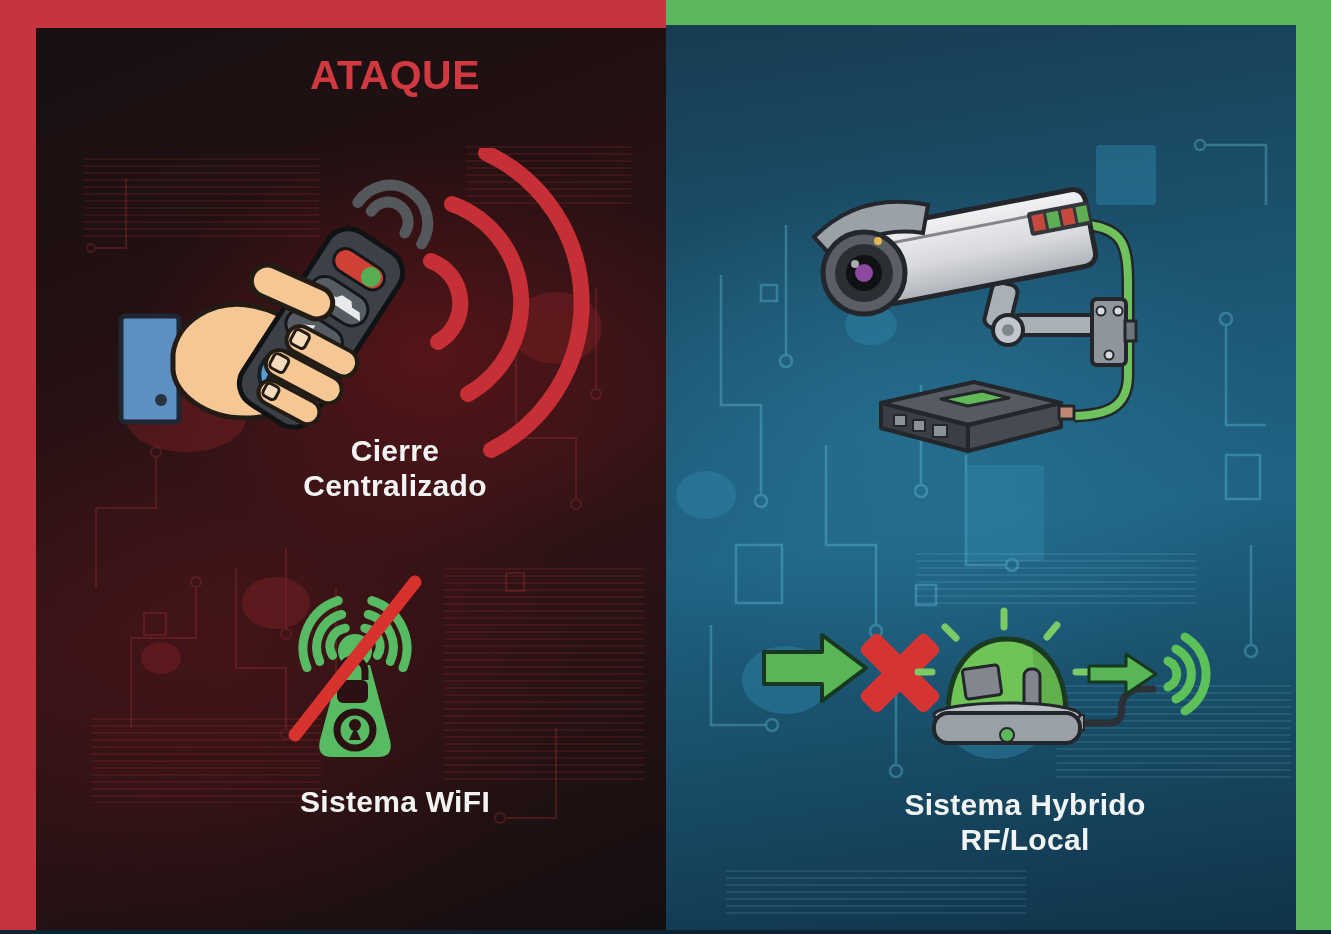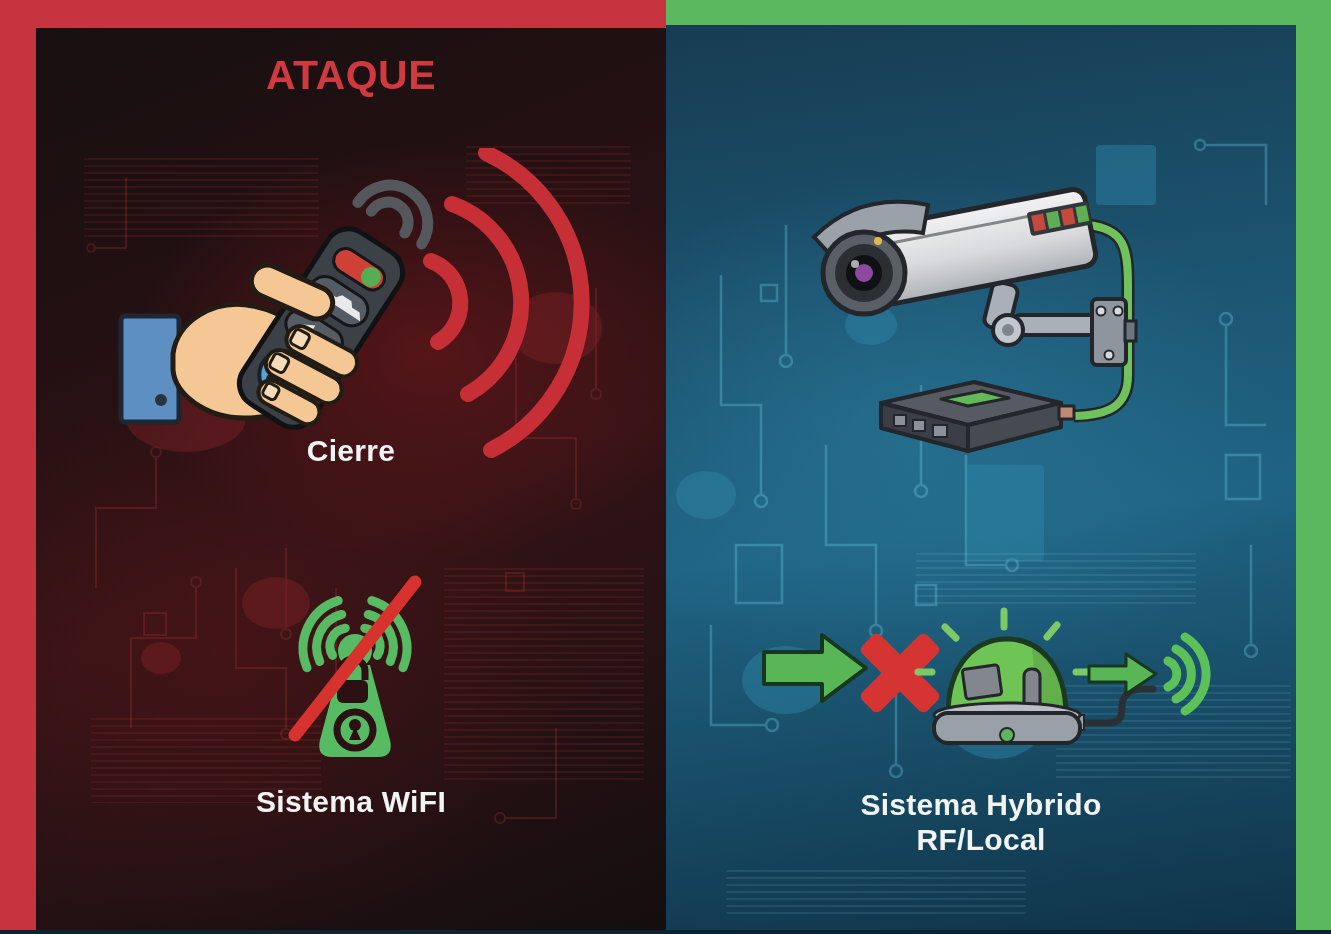--- a/index.html
+++ b/index.html
@@ -6,21 +6,21 @@
   body{
     width:1331px;height:934px;position:relative;overflow:hidden;
     background:#0c2334;
     font-family:"Liberation Sans","DejaVu Sans",sans-serif;
     -webkit-font-smoothing:antialiased;
   }
   
   .half{position:absolute;top:0;height:930px;}
   .half-left{left:0;width:666px;background:#c63440;}
   .half-right{left:666px;right:0;background:#5cb85f;}
-  .panel{position:absolute;overflow:hidden;}
+  .panel{position:absolute;overflow:hidden;padding-left:44px;}
   .panel-left{
     left:36px;top:28px;right:0;bottom:0;
     background:
       radial-gradient(420px 300px at 62% 36%, rgba(120,24,28,.55), rgba(0,0,0,0) 70%),
       radial-gradient(500px 380px at 30% 70%, rgba(96,22,26,.40), rgba(0,0,0,0) 72%),
       linear-gradient(158deg,#171011 0%,#241012 30%,#331316 55%,#241113 78%,#140e0f 100%);
   }
   .panel-right{
     left:0;top:25px;right:35px;bottom:0;
     background:
@@ -136,20 +136,21 @@
         <rect x="189" y="217" width="82" height="27" rx="13" fill="#f4c795" stroke-width="4"></rect>
         <rect x="196" y="248" width="66" height="24" rx="12" fill="#f4c795" stroke-width="4"></rect>
         <rect x="201" y="191" width="16" height="16" rx="4" fill="#f6dbbb" stroke-width="3"></rect>
         <rect x="194" y="222" width="16" height="16" rx="4" fill="#f6dbbb" stroke-width="3"></rect>
         <rect x="201" y="252" width="14" height="14" rx="4" fill="#f6dbbb" stroke-width="3"></rect>
       </g>
     </svg>
 
     <div class="caption" style="top:405px;">
       <span>Cierre</span><br>
+      <span>Centralizado</span>
     </div>
 
     <svg class="illus" style="left:214px;top:544px;" width="230" height="215" viewBox="0 0 230 215">
       <g>
         <g fill="none" stroke="#57bb63" stroke-width="9" stroke-linecap="round">
           <g transform="rotate(25 98 74)">
             <path d="M88 59 A18 18 0 0 0 88 89"></path>
             <path d="M79 48 A34 34 0 0 0 79 100"></path>
             <path d="M70 37 A50 50 0 0 0 70 111"></path>
           </g>

